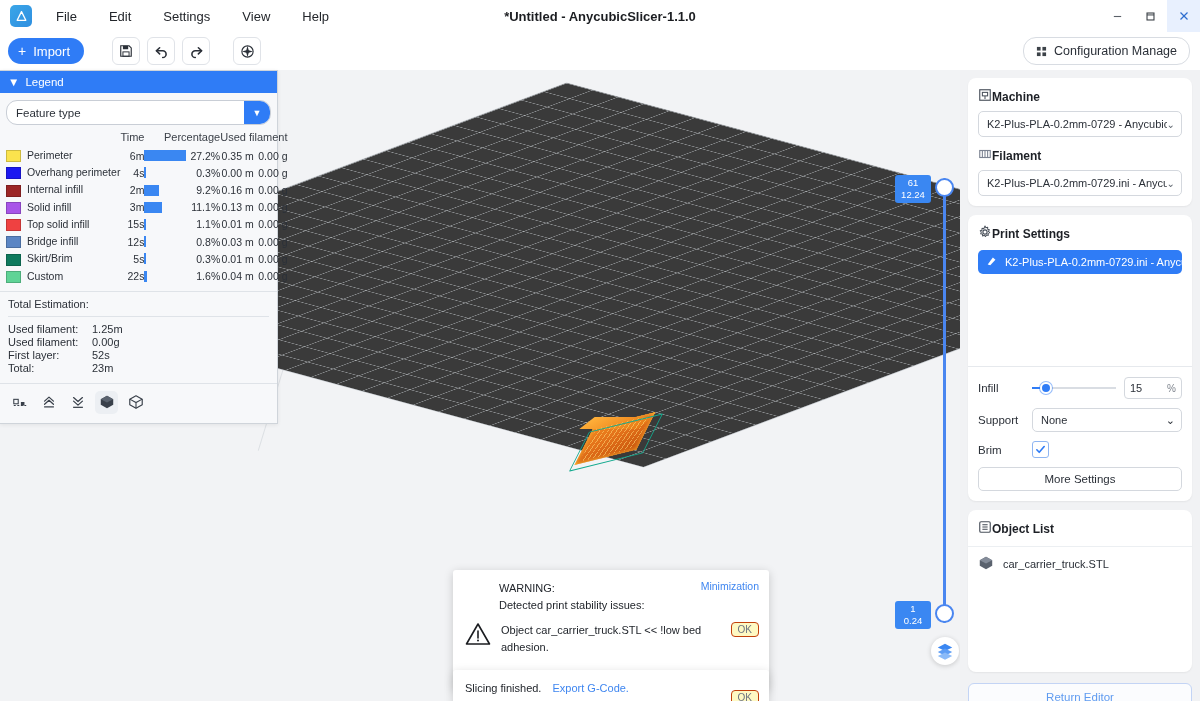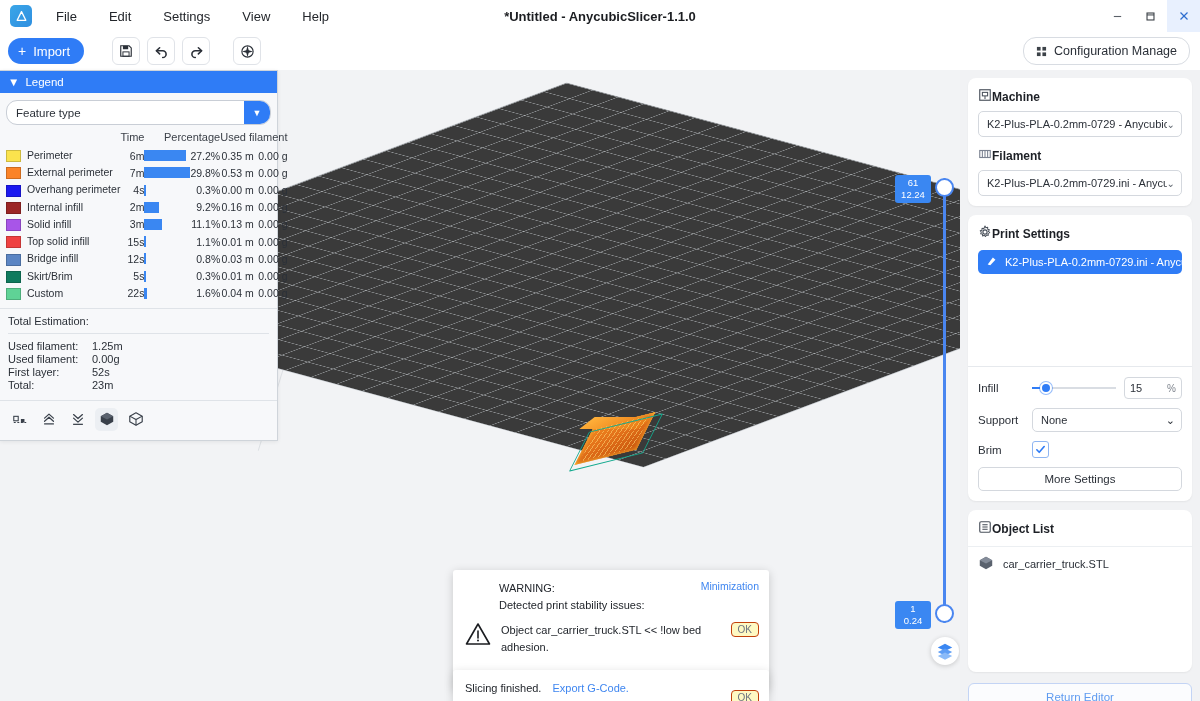--- a/index.html
+++ b/index.html
@@ -519,32 +519,20 @@
             <tr>
               <td class="c-name"><span class="swatch" style="background: rgb(251, 227, 77);"></span><span>Perimeter</span></td>
               <td class="c-time">6m</td>
               <td class="c-bar">
                 <div class="pbar-track">
                   <div class="pbar-fill" style="width: 41.9866px;"></div>
                 </div>
               </td>
               <td class="c-pct">27.2%</td>
               <td class="c-len">0.35 m</td>
-              <td class="c-wt">0.00 g</td>
-            </tr>
-            <tr>
-              <td class="c-name"><span class="swatch" style="background: rgb(251, 131, 39);"></span><span>External perimeter</span></td>
-              <td class="c-time">7m</td>
-              <td class="c-bar">
-                <div class="pbar-track">
-                  <div class="pbar-fill" style="width: 46px;"></div>
-                </div>
-              </td>
-              <td class="c-pct">29.8%</td>
-              <td class="c-len">0.53 m</td>
               <td class="c-wt">0.00 g</td>
             </tr>
             <tr>
               <td class="c-name"><span class="swatch" style="background: rgb(27, 24, 240);"></span><span>Overhang perimeter</span></td>
               <td class="c-time">4s</td>
               <td class="c-bar">
                 <div class="pbar-track">
                   <div class="pbar-fill" style="width: 1.2px;"></div>
                 </div>
               </td>

